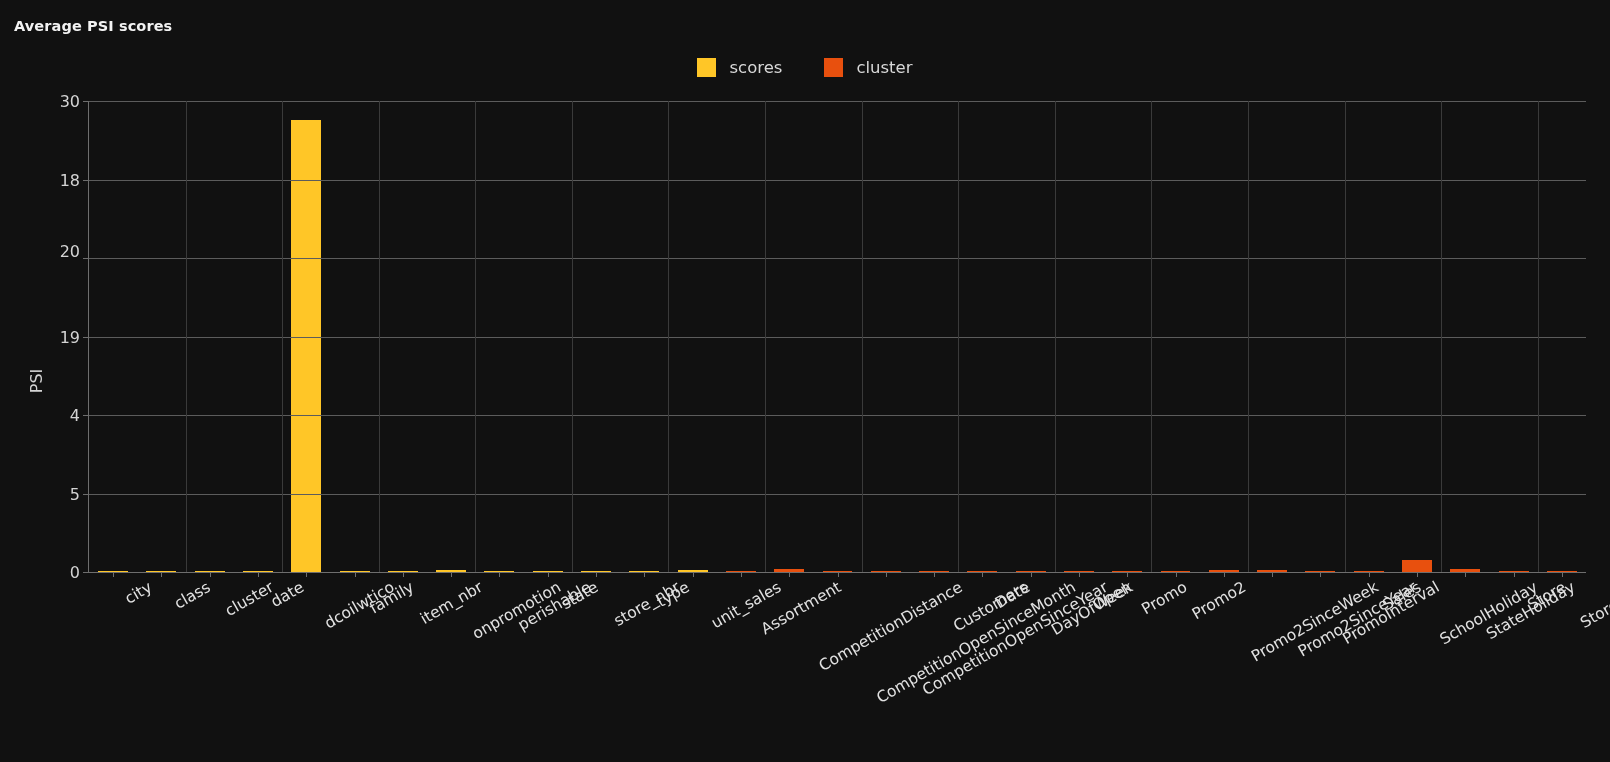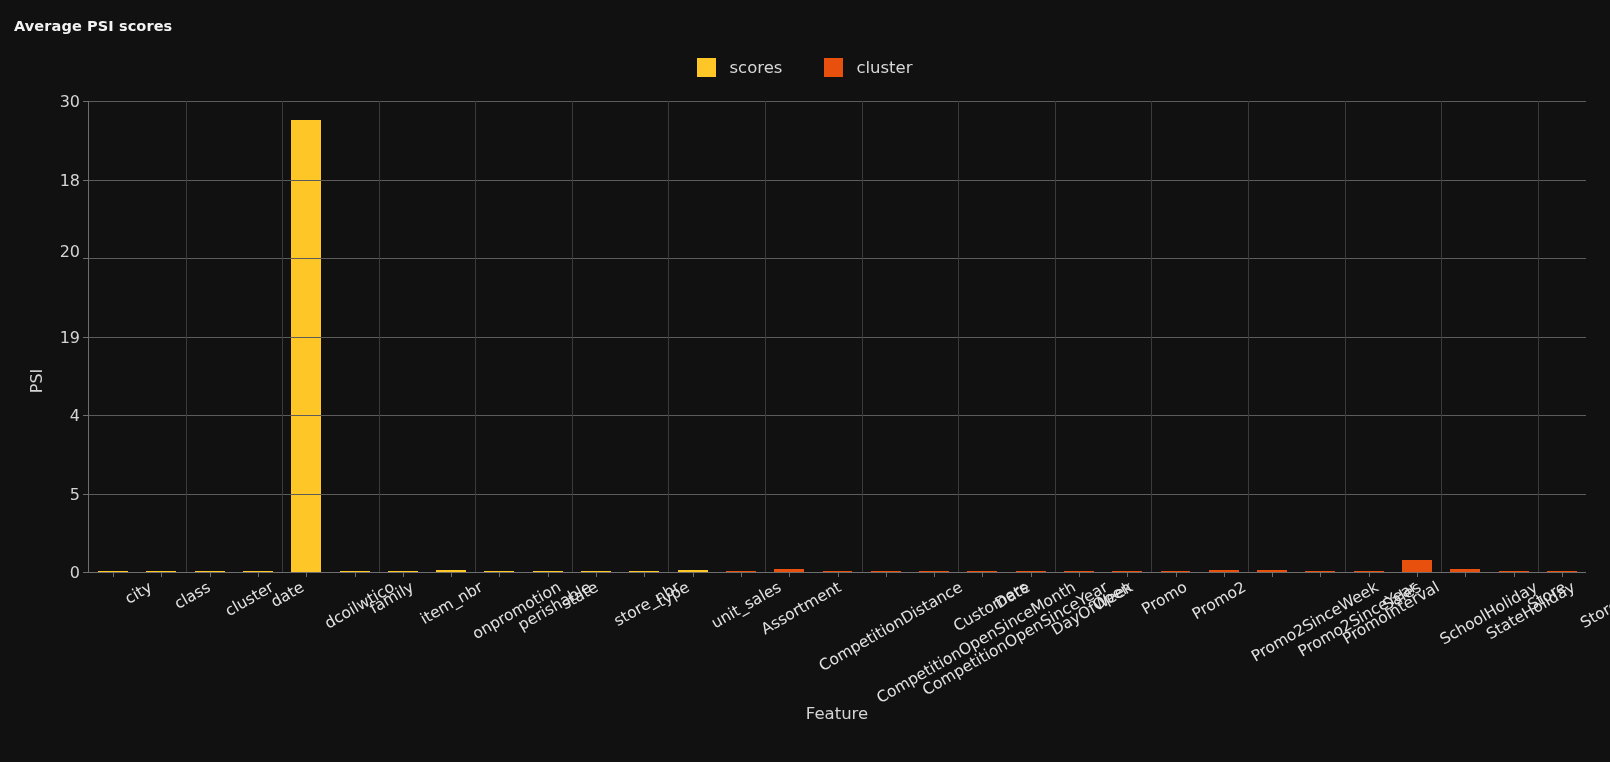--- a/index.html
+++ b/index.html
@@ -233,14 +233,13 @@
       <div class="xtick-label" style="left: 1140.82px;">Promo2SinceWeek</div>
       <div class="xtick-label" style="left: 1189.11px;">Promo2SinceYear</div>
       <div class="xtick-label" style="left: 1237.4px;">PromoInterval</div>
       <div class="xtick-label" style="left: 1285.69px;">Sales</div>
       <div class="xtick-label" style="left: 1333.98px;">SchoolHoliday</div>
       <div class="xtick-label" style="left: 1382.27px;">StateHoliday</div>
       <div class="xtick-label" style="left: 1430.56px;">Store</div>
       <div class="xtick-label" style="left: 1478.85px;">StoreType</div>
     </div>
 
-  <div class="axis-label-x">Feature</div>
 </div>
 
 </body></html>

